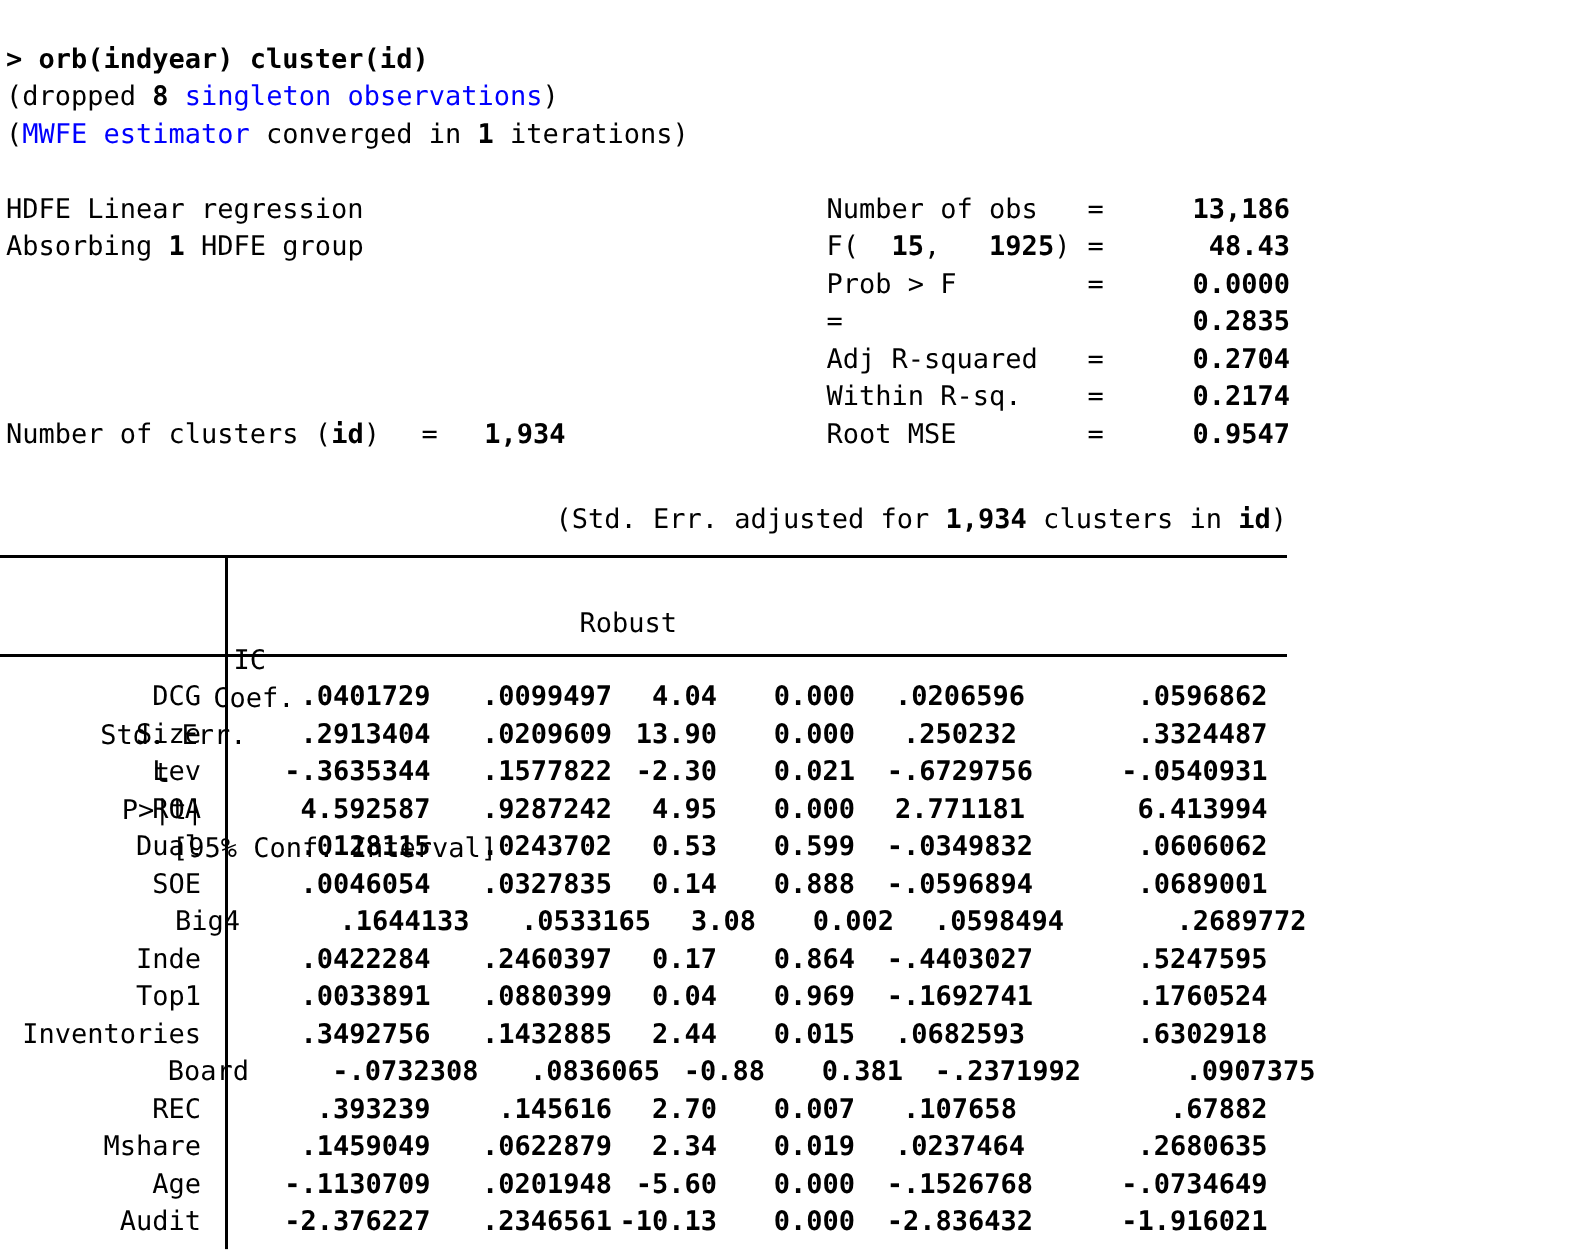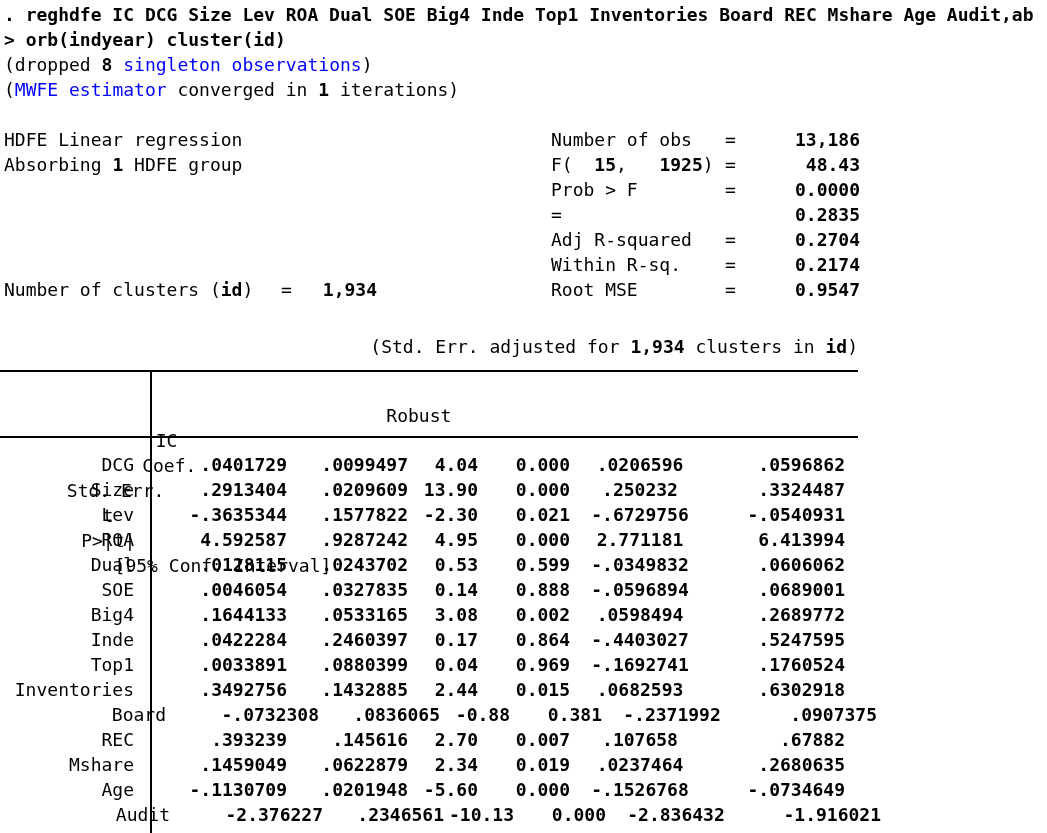--- a/index.html
+++ b/index.html
@@ -34,21 +34,20 @@
   .c-lo{width:140px;text-align:center;}
   .c-hi{width:135px;}
   .c-ci{width:288px;}
   .num{font-weight:bold;}
 </style>
 </head>
 <body>
 
 <div class="screen">
 
-  <div class="line" style="top:2px"><span class="b">. reghdfe IC DCG Size Lev ROA Dual SOE Big4 Inde Top1 Inventories Board REC Mshare Age Audit,ab</span></div>
   <div class="line" style="top:27px"><span class="b">&gt; orb(indyear) cluster(id)</span></div>
   <div class="line" style="top:52px"><span class="n">(dropped </span><span class="b">8</span><span class="n"> </span><span class="l">singleton observations</span><span class="n">)</span></div>
   <div class="line" style="top:77px"><span class="n">(</span><span class="l">MWFE estimator</span><span class="n"> converged in </span><span class="b">1</span><span class="n"> iterations)</span></div>
 
   <div class="line" style="top:127px"><span class="n">HDFE Linear regression</span></div>
   <div class="line" style="top:152px"><span class="n">Absorbing </span><span class="b">1</span><span class="n"> HDFE group</span></div>
 
   <div class="cl-row">
     <span class="cl-label"><span class="n">Number of clusters (</span><span class="b">id</span><span class="n">)</span></span>
     <span class="cl-eq">=</span>
@@ -83,24 +82,24 @@
     <span class="cell c-ci">[95% Conf. Interval]</span>
   </div>
 
   <div>
       <div class="trow" style="top: 452px;"><span class="cell c-var">DCG</span><span class="cell num c-coef">.0401729</span><span class="cell num c-se">.0099497</span><span class="cell num c-t">4.04</span><span class="cell num c-p">0.000</span><span class="cell num c-lo">.0206596</span><span class="cell num c-hi">.0596862</span></div>
       <div class="trow" style="top: 477px;"><span class="cell c-var">Size</span><span class="cell num c-coef">.2913404</span><span class="cell num c-se">.0209609</span><span class="cell num c-t">13.90</span><span class="cell num c-p">0.000</span><span class="cell num c-lo">.250232</span><span class="cell num c-hi">.3324487</span></div>
       <div class="trow" style="top: 502px;"><span class="cell c-var">Lev</span><span class="cell num c-coef">-.3635344</span><span class="cell num c-se">.1577822</span><span class="cell num c-t">-2.30</span><span class="cell num c-p">0.021</span><span class="cell num c-lo">-.6729756</span><span class="cell num c-hi">-.0540931</span></div>
       <div class="trow" style="top: 527px;"><span class="cell c-var">ROA</span><span class="cell num c-coef">4.592587</span><span class="cell num c-se">.9287242</span><span class="cell num c-t">4.95</span><span class="cell num c-p">0.000</span><span class="cell num c-lo">2.771181</span><span class="cell num c-hi">6.413994</span></div>
       <div class="trow" style="top: 552px;"><span class="cell c-var">Dual</span><span class="cell num c-coef">.0128115</span><span class="cell num c-se">.0243702</span><span class="cell num c-t">0.53</span><span class="cell num c-p">0.599</span><span class="cell num c-lo">-.0349832</span><span class="cell num c-hi">.0606062</span></div>
       <div class="trow" style="top: 577px;"><span class="cell c-var">SOE</span><span class="cell num c-coef">.0046054</span><span class="cell num c-se">.0327835</span><span class="cell num c-t">0.14</span><span class="cell num c-p">0.888</span><span class="cell num c-lo">-.0596894</span><span class="cell num c-hi">.0689001</span></div>
-      <div class="trow" style="top: 602px;"><span class="cell c-var">Big4</span><span class="cell num c-coef">.1644133</span><span class="cell num c-se">.0533165</span><span class="cell num c-t">3.08</span><span class="cell num c-p">0.002</span><span class="cell num c-lo">.0598494</span><span class="cell num c-hi">.2689772</span></div>
+      <div class="trow" style="top: 602px; padding-left: 26px;"><span class="cell c-var">Big4</span><span class="cell num c-coef">.1644133</span><span class="cell num c-se">.0533165</span><span class="cell num c-t">3.08</span><span class="cell num c-p">0.002</span><span class="cell num c-lo">.0598494</span><span class="cell num c-hi">.2689772</span></div>
       <div class="trow" style="top: 627px;"><span class="cell c-var">Inde</span><span class="cell num c-coef">.0422284</span><span class="cell num c-se">.2460397</span><span class="cell num c-t">0.17</span><span class="cell num c-p">0.864</span><span class="cell num c-lo">-.4403027</span><span class="cell num c-hi">.5247595</span></div>
       <div class="trow" style="top: 652px;"><span class="cell c-var">Top1</span><span class="cell num c-coef">.0033891</span><span class="cell num c-se">.0880399</span><span class="cell num c-t">0.04</span><span class="cell num c-p">0.969</span><span class="cell num c-lo">-.1692741</span><span class="cell num c-hi">.1760524</span></div>
       <div class="trow" style="top: 677px;"><span class="cell c-var">Inventories</span><span class="cell num c-coef">.3492756</span><span class="cell num c-se">.1432885</span><span class="cell num c-t">2.44</span><span class="cell num c-p">0.015</span><span class="cell num c-lo">.0682593</span><span class="cell num c-hi">.6302918</span></div>
       <div class="trow" style="top: 702px; margin-left: 32px;"><span class="cell c-var">Board</span><span class="cell num c-coef">-.0732308</span><span class="cell num c-se">.0836065</span><span class="cell num c-t">-0.88</span><span class="cell num c-p">0.381</span><span class="cell num c-lo">-.2371992</span><span class="cell num c-hi">.0907375</span></div>
       <div class="trow" style="top: 727px;"><span class="cell c-var">REC</span><span class="cell num c-coef">.393239</span><span class="cell num c-se">.145616</span><span class="cell num c-t">2.70</span><span class="cell num c-p">0.007</span><span class="cell num c-lo">.107658</span><span class="cell num c-hi">.67882</span></div>
       <div class="trow" style="top: 752px;"><span class="cell c-var">Mshare</span><span class="cell num c-coef">.1459049</span><span class="cell num c-se">.0622879</span><span class="cell num c-t">2.34</span><span class="cell num c-p">0.019</span><span class="cell num c-lo">.0237464</span><span class="cell num c-hi">.2680635</span></div>
       <div class="trow" style="top: 777px;"><span class="cell c-var">Age</span><span class="cell num c-coef">-.1130709</span><span class="cell num c-se">.0201948</span><span class="cell num c-t">-5.60</span><span class="cell num c-p">0.000</span><span class="cell num c-lo">-.1526768</span><span class="cell num c-hi">-.0734649</span></div>
-      <div class="trow" style="top: 802px; padding-left: 36px;"><span class="cell c-var">Audit</span><span class="cell num c-coef">-2.376227</span><span class="cell num c-se">.2346561</span><span class="cell num c-t">-10.13</span><span class="cell num c-p">0.000</span><span class="cell num c-lo">-2.836432</span><span class="cell num c-hi">-1.916021</span></div>
+      <div class="trow" style="top: 802px;"><span class="cell c-var">Audit</span><span class="cell num c-coef">-2.376227</span><span class="cell num c-se">.2346561</span><span class="cell num c-t">-10.13</span><span class="cell num c-p">0.000</span><span class="cell num c-lo">-2.836432</span><span class="cell num c-hi">-1.916021</span></div>
     </div>
 
 </div>
 
 </body></html>

